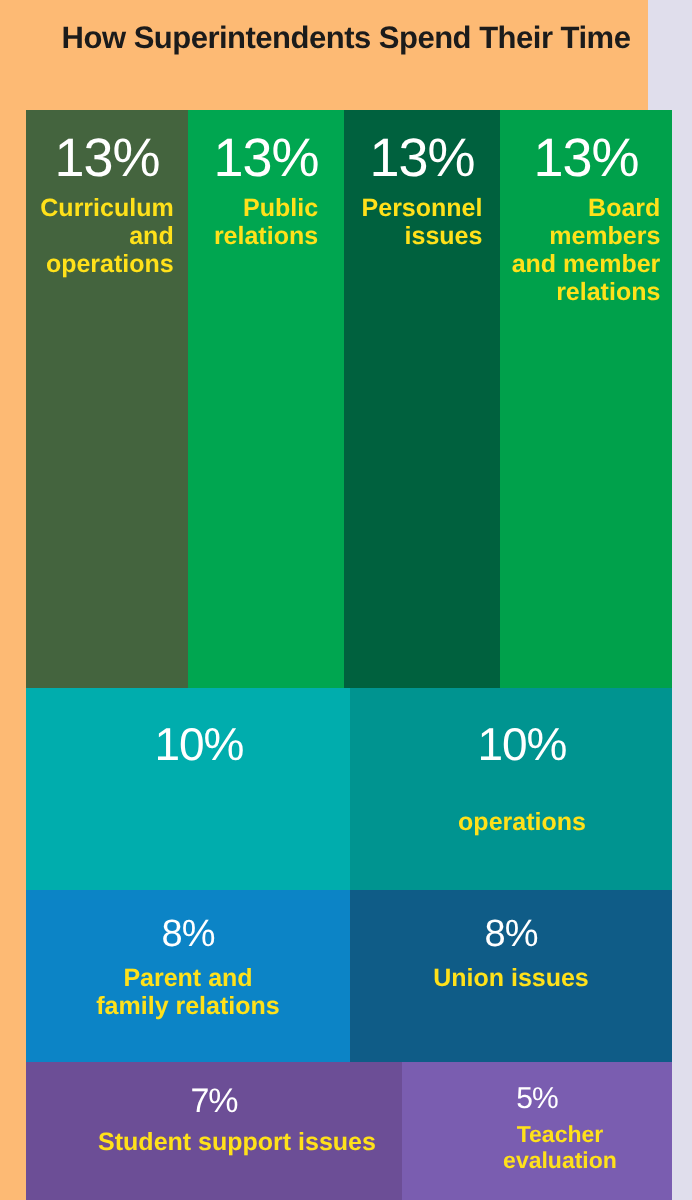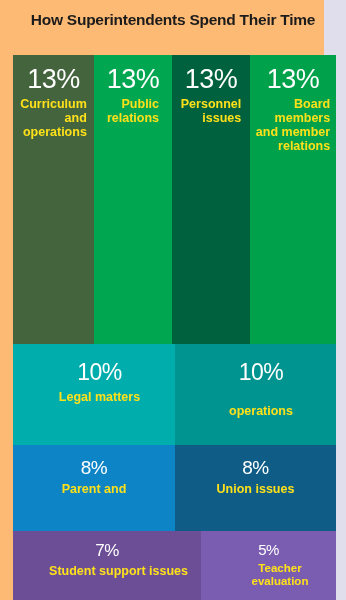--- a/index.html
+++ b/index.html
@@ -182,37 +182,35 @@
       <div class="lbl">
         <span>Board</span><br>
         <span>members</span><br>
         <span>and member</span><br>
         <span>relations</span>
       </div>
     </div>
 
     <div class="cell row2" style="left:0px; width:162px; background:#00ADAD;">
       <div class="pct">10%</div>
-      <div class="lbl">
-        <span>Legal matters</span>
-      </div>
     </div>
 
     <div class="cell row2" style="left:162px; width:161px; background:#009490;">
       <div class="pct">10%</div>
       <div class="lbl">
         <br>
         <span>operations</span>
       </div>
     </div>
 
     <div class="cell row3" style="left:0px; width:162px; background:#0C84C6;">
       <div class="pct">8%</div>
       <div class="lbl">
         <span>Parent and</span><br>
+        <span>family relations</span>
       </div>
     </div>
 
     <div class="cell row3" style="left:162px; width:161px; background:#0F5C87;">
       <div class="pct">8%</div>
       <div class="lbl">
         <span>Union issues</span>
       </div>
     </div>
 

